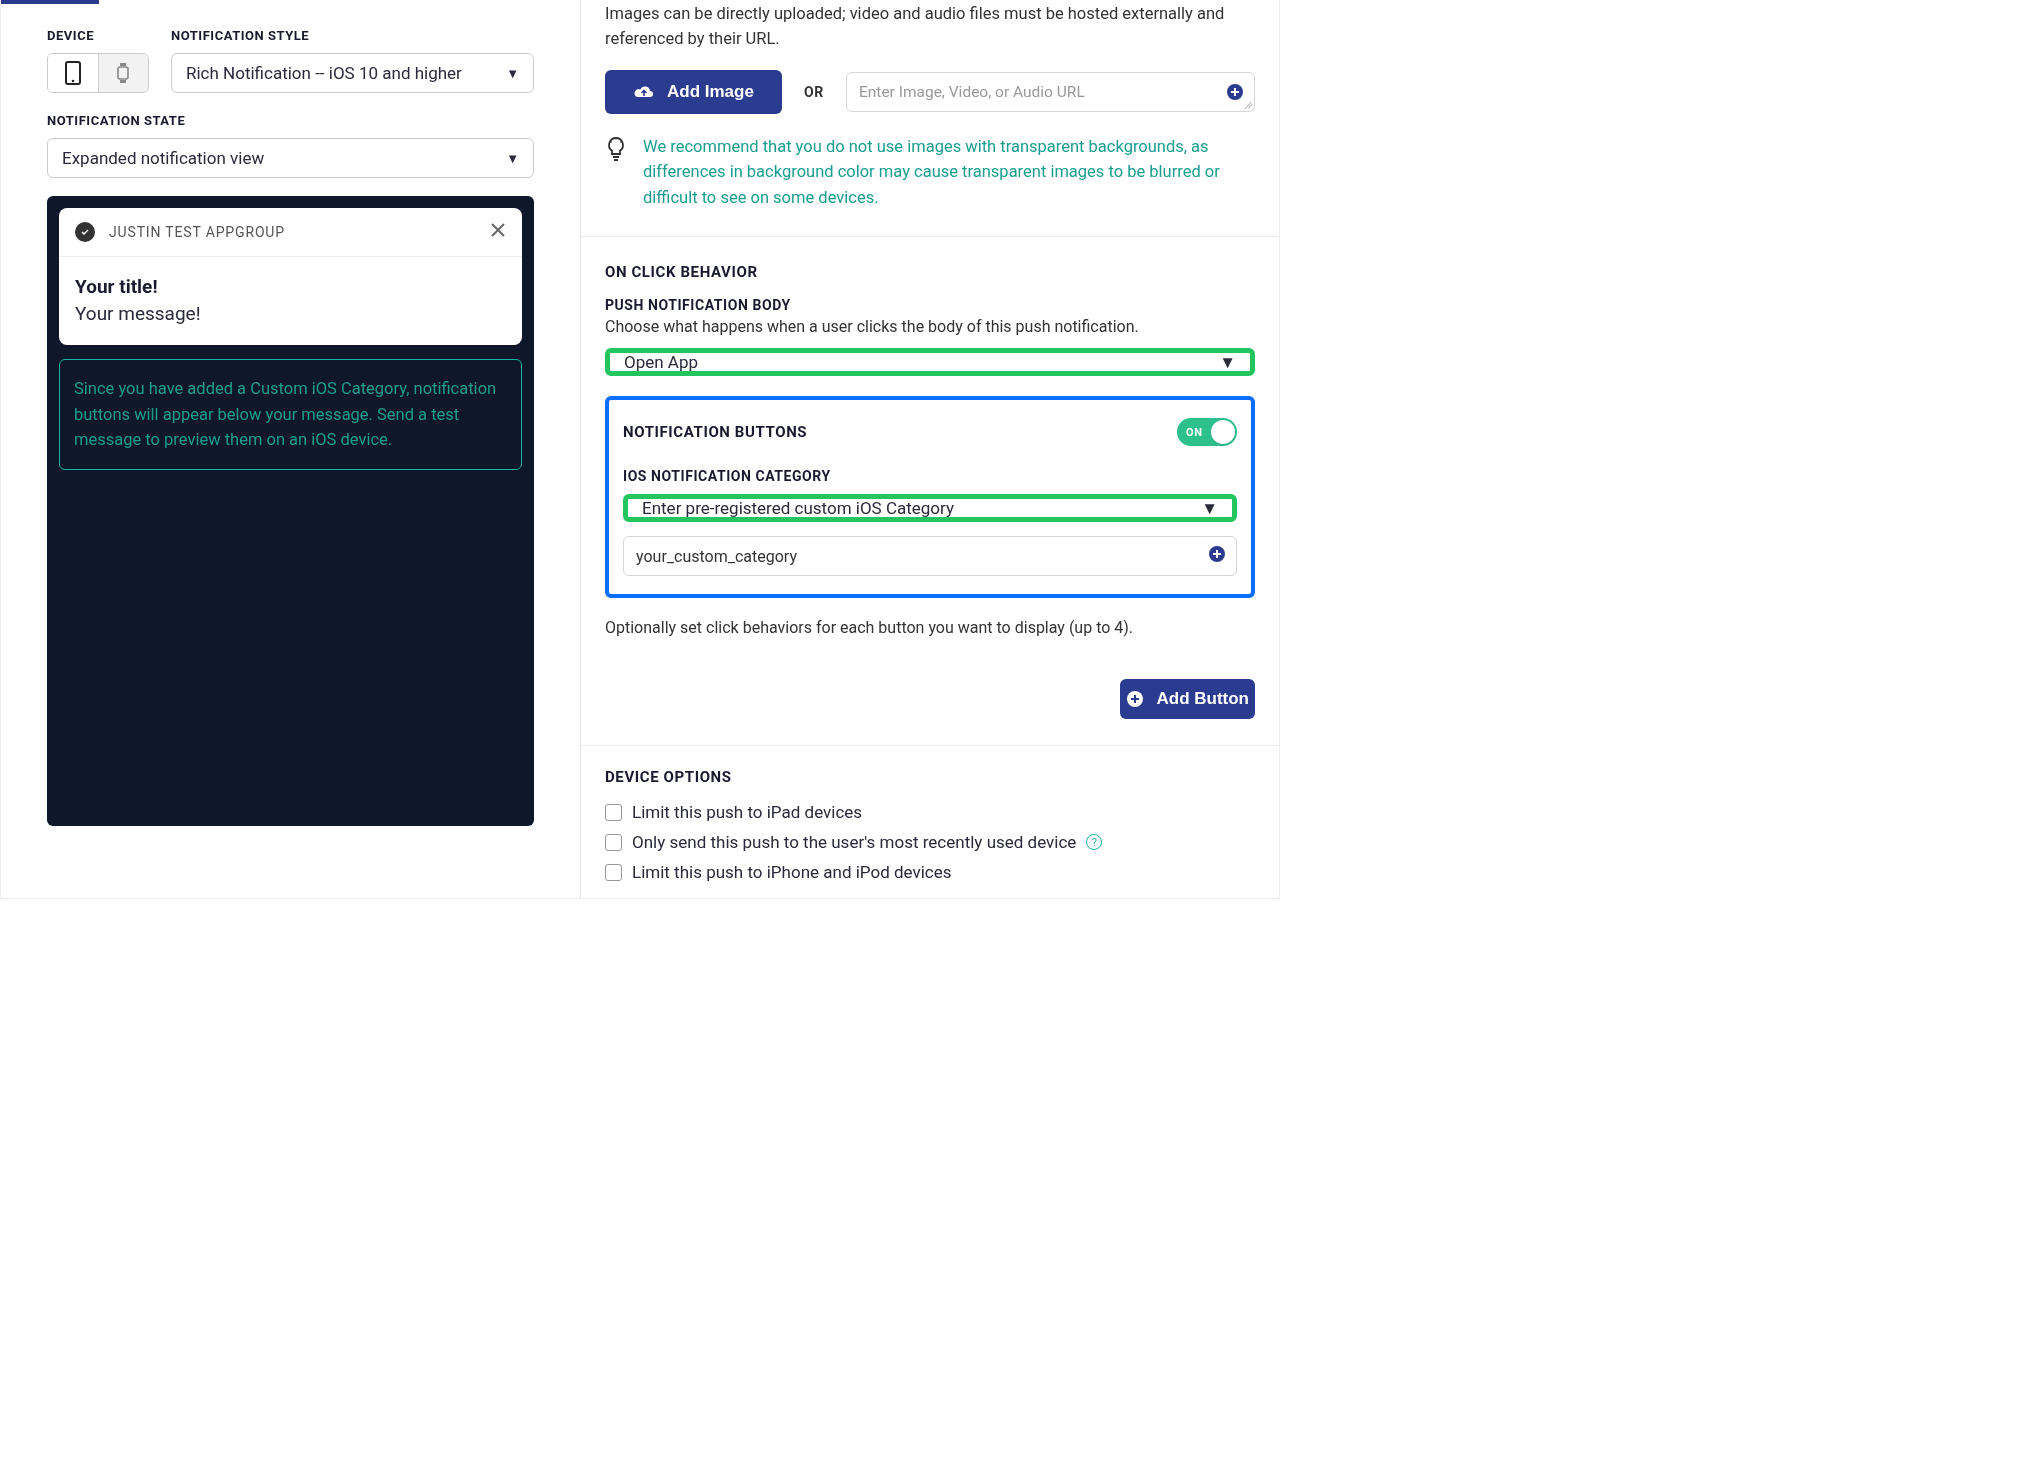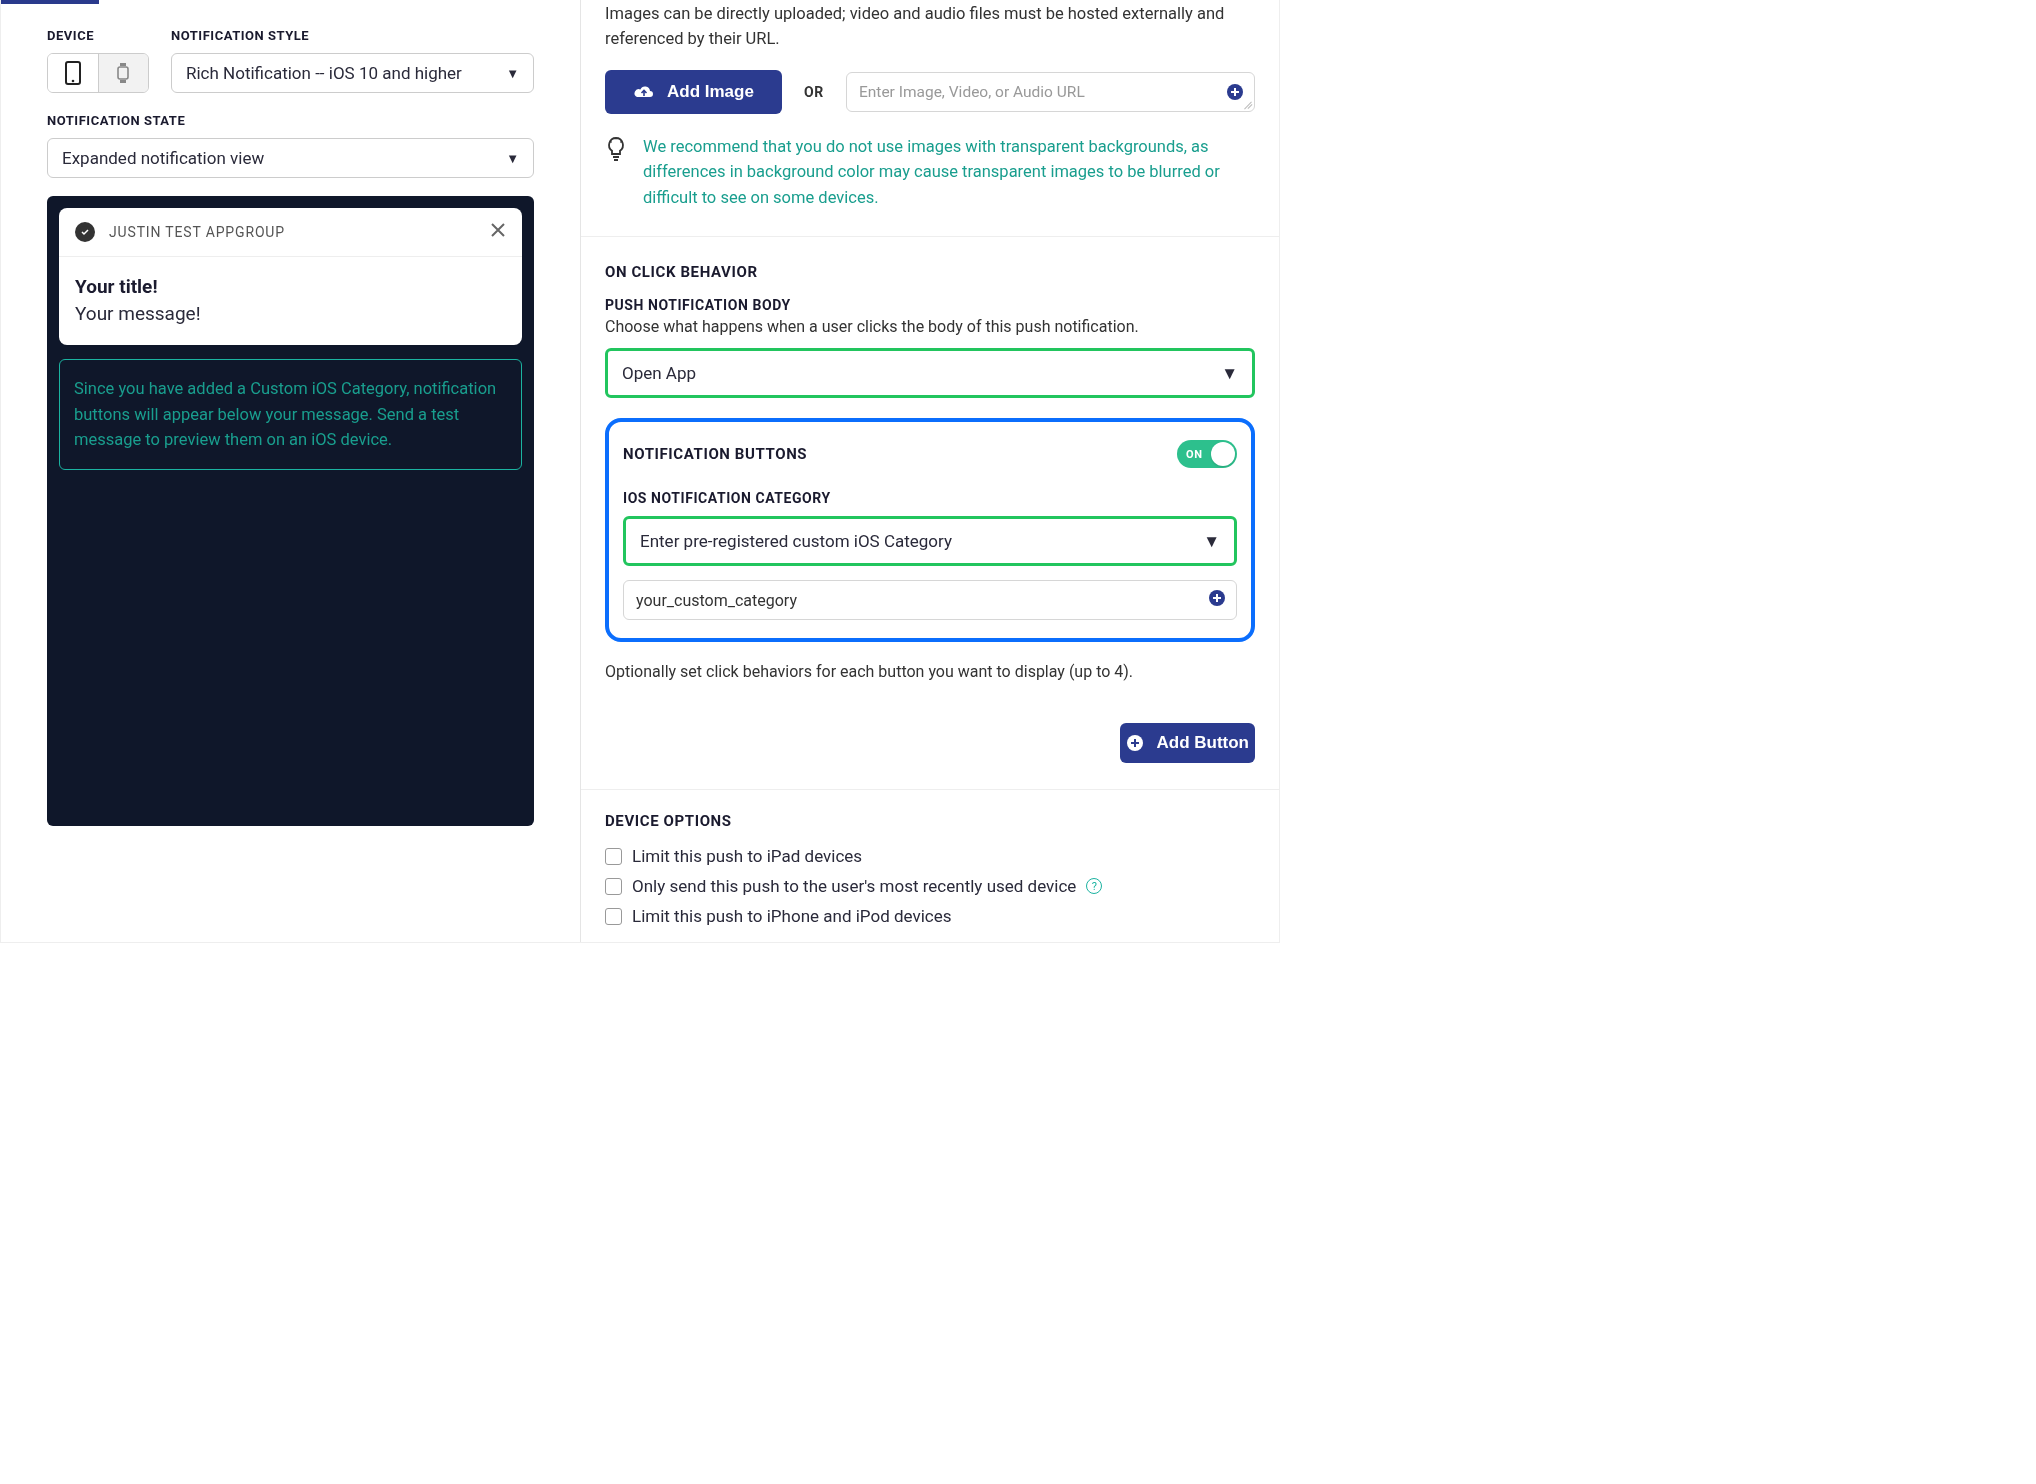--- a/index.html
+++ b/index.html
@@ -224,34 +224,34 @@
     letter-spacing: 0.04em;
     color: #1a1a2e;
     margin-bottom: 4px;
   }
   .sub-desc {
     font-size: 16px;
     color: #333;
     margin-bottom: 12px;
   }
   .full-select {
-    border: 3px solid #22c55e;
-    border-radius: 6px;
-    height: 50px;
+    border: 5px solid #22c55e;
+    border-radius: 6px;
+    height: 28px;
     display: flex;
     align-items: center;
     justify-content: space-between;
     padding: 0 14px;
     font-size: 17px;
     color: #2a2a3a;
     cursor: pointer;
   }
   .highlight-box {
     border: 4px solid #0b6efd;
-    border-radius: 16px;
+    border-radius: 6px;
     padding: 18px 14px 18px 14px;
     margin-top: 20px;
   }
   .hb-header {
     display: flex;
     justify-content: space-between;
     align-items: center;
     margin-bottom: 22px;
   }
   .toggle {

